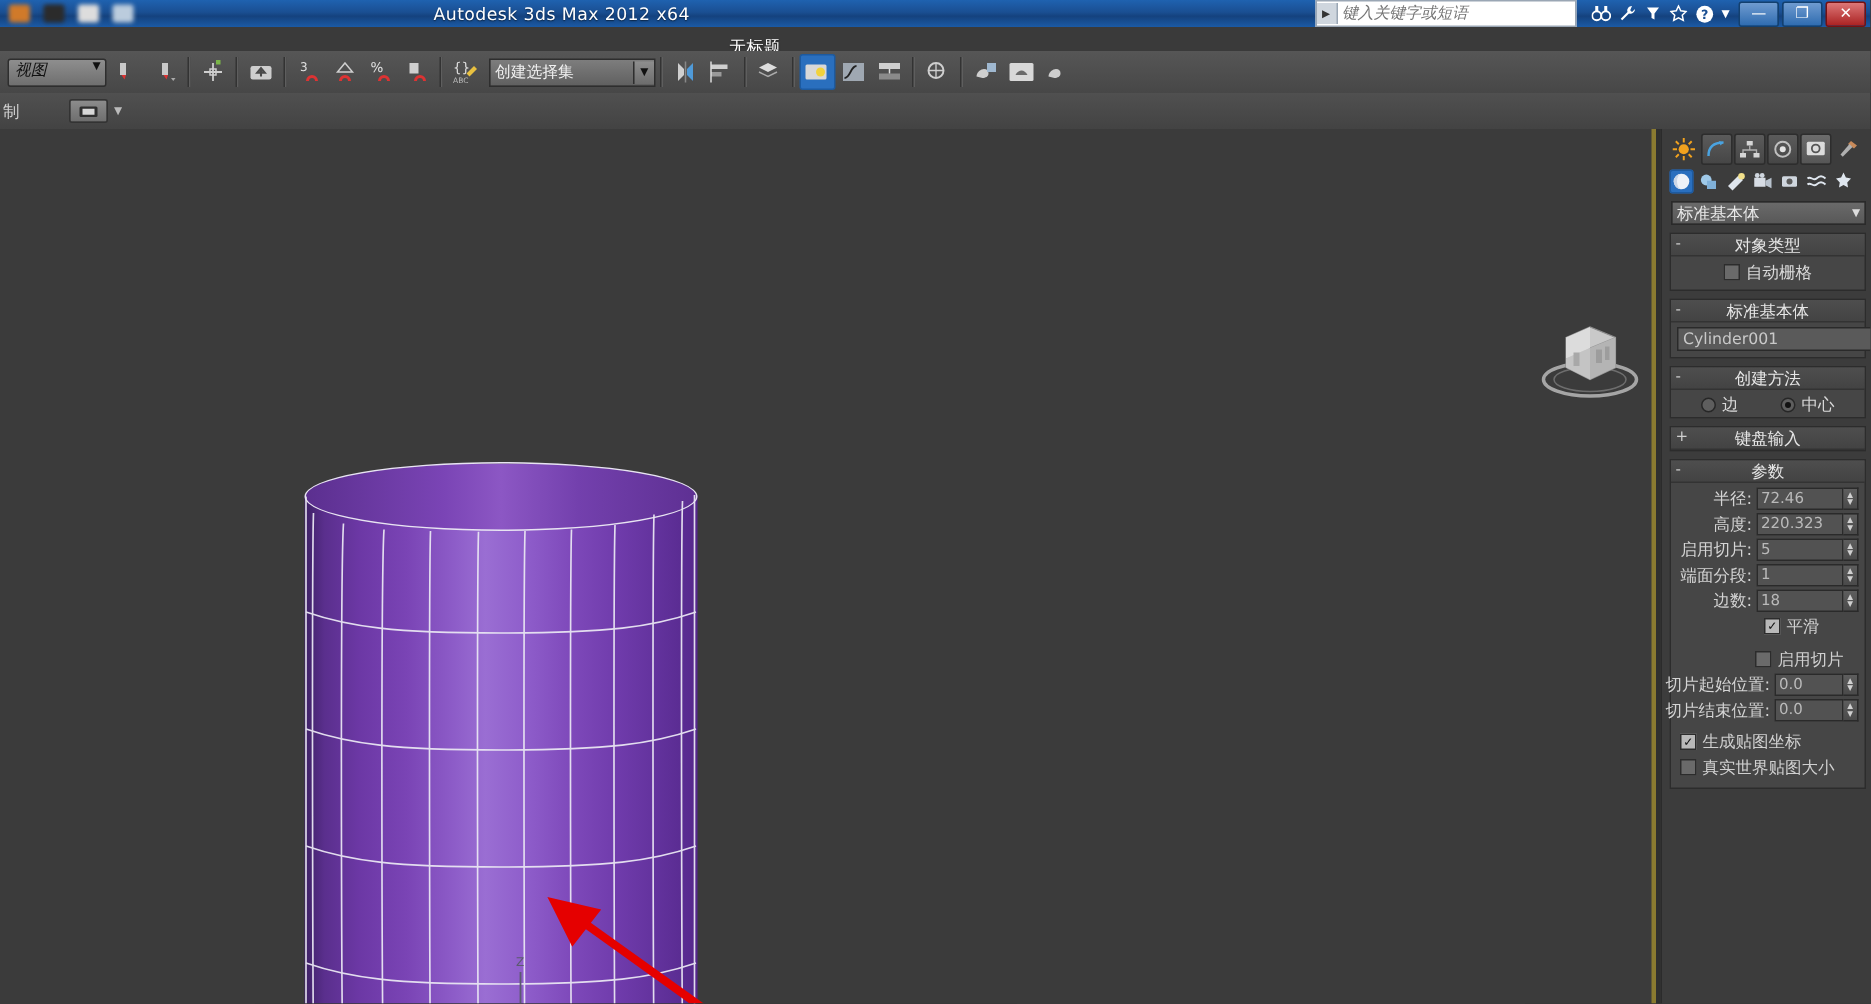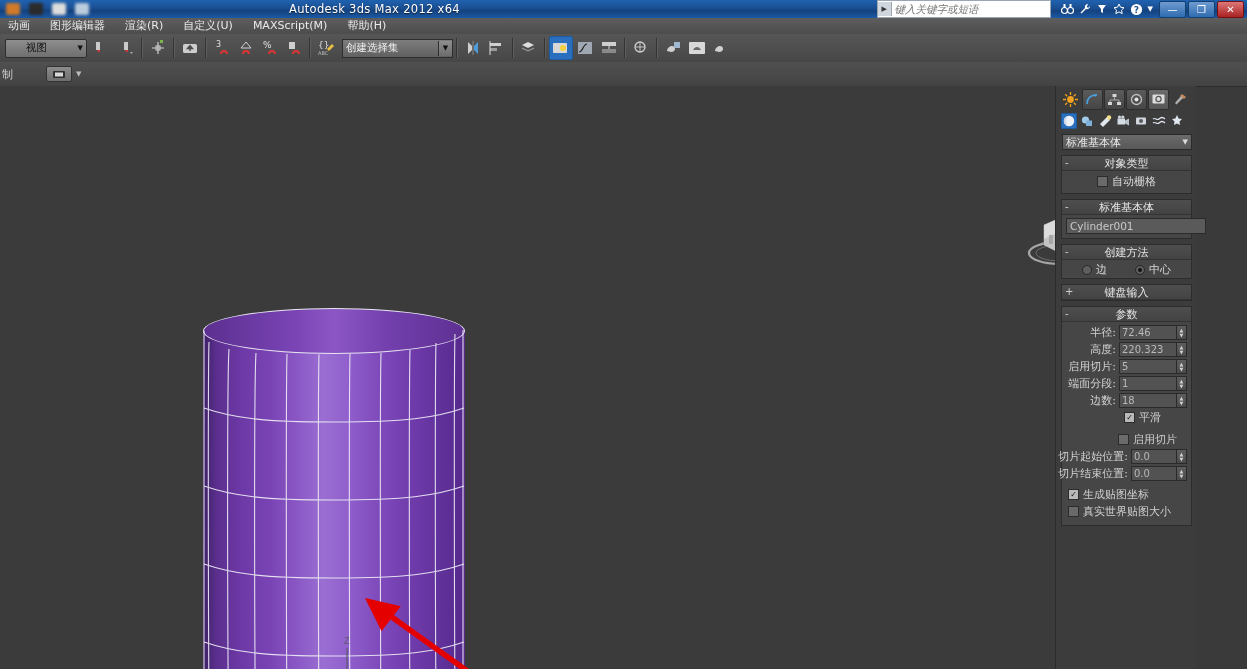--- a/index.html
+++ b/index.html
@@ -54,22 +54,22 @@
 
   
   .toolbar{
     position:absolute;left:0;top:34px;width:1247px;height:28px;
     background:linear-gradient(#565656,#474747);
     display:flex;align-items:center;border-bottom:1px solid #333;
     padding-left:2px;
   }
   .tb-combo{
     width:60px;height:17px;background:linear-gradient(#8e8e8e,#6f6f6f);
-    border:1px solid #2e2e2e;border-radius:2px;display:flex;align-items:center;
-    font-size:10.5px;color:#111;padding-left:20px;margin:0 3px;
+    border:1px solid #2e2e2e;border-radius:2px;display:flex;
+    font-size:10.5px;color:#111;padding-left:4px;margin:0 3px;font-style:italic;
   }
   .tb-combo .cb-ar{margin-left:auto;margin-right:3px;font-size:7px;color:#111;}
   .tbtn{width:22px;height:22px;display:flex;align-items:center;justify-content:center;
     border:1px solid transparent;border-radius:2px;}
   .tbtn.on{background:#2a6fbe;border-color:#1d5a9f;}
   .tsep{width:1px;height:20px;background:#333;border-right:1px solid #5e5e5e;margin:0 3px;}
   .tb-combo2{
     width:106px;height:17px;background:linear-gradient(#7d7d7d,#606060);
     border:1px solid #2e2e2e;display:flex;align-items:center;
     font-size:10.5px;color:#f0f0f0;padding-left:3px;margin-left:4px;
@@ -116,21 +116,21 @@
   
   .pivot{position:absolute;left:333px;top:540px;}
   
   .annot{position:absolute;left:0;top:0;width:1107px;height:583px;pointer-events:none;}
 
   
   .viewcube{position:absolute;left:1020px;top:125px;width:80px;height:58px;}
 
   
   .cmdpanel{
-    position:absolute;left:1055px;top:86px;width:140px;height:583px;
+    position:absolute;left:1107px;top:86px;width:140px;height:583px;
     background:#3c3c3c;border-left:1px solid #2b2b2b;
   }
   .cp-tabs{display:flex;align-items:center;height:22px;padding:2px 3px 0 4px;gap:1px;}
   .cp-tab{width:19px;height:19px;display:flex;align-items:center;justify-content:center;
     background:linear-gradient(#5b5b5b,#464646);border:1px solid #2d2d2d;border-radius:2px;}
   .cp-tab.sel{background:linear-gradient(#6c6c6c,#565656);}
   .cp-tab.flat{background:transparent;border-color:transparent;}
   .cp-cats{display:flex;align-items:center;height:20px;padding:1px 4px 0 5px;gap:2px;}
   .cp-cat{width:16px;height:16px;display:flex;align-items:center;justify-content:center;border-radius:2px;}
   .cp-cat.on{background:#2a6fbe;box-shadow:inset 0 0 0 1px #1d5a9f;}
@@ -223,28 +223,20 @@
         <span style="font-size:7px;color:#fff">▼</span>
       </div>
       <div class="wbtns">
         <div class="wbtn">—</div>
         <div class="wbtn">❐</div>
         <div class="wbtn close">✕</div>
       </div>
     </div>
   </div>
 
-  <div class="menubar">
-    <div class="mi">动画</div>
-    <div class="mi">图形编辑器</div>
-    <div class="mi">渲染(R)</div>
-    <div class="mi">自定义(U)</div>
-    <div class="mi">MAXScript(M)</div>
-    <div class="mi">帮助(H)</div>
-  </div>
 
   <div class="toolbar">
     <div class="tb-combo">
       <span>视图</span>
       <span class="cb-ar">▼</span>
     </div>
 
     <div class="tbtn">
       <svg width="16" height="16" viewBox="0 0 16 16">
         <rect x="2" y="2" width="4" height="8" fill="#c9c9c9"></rect>

